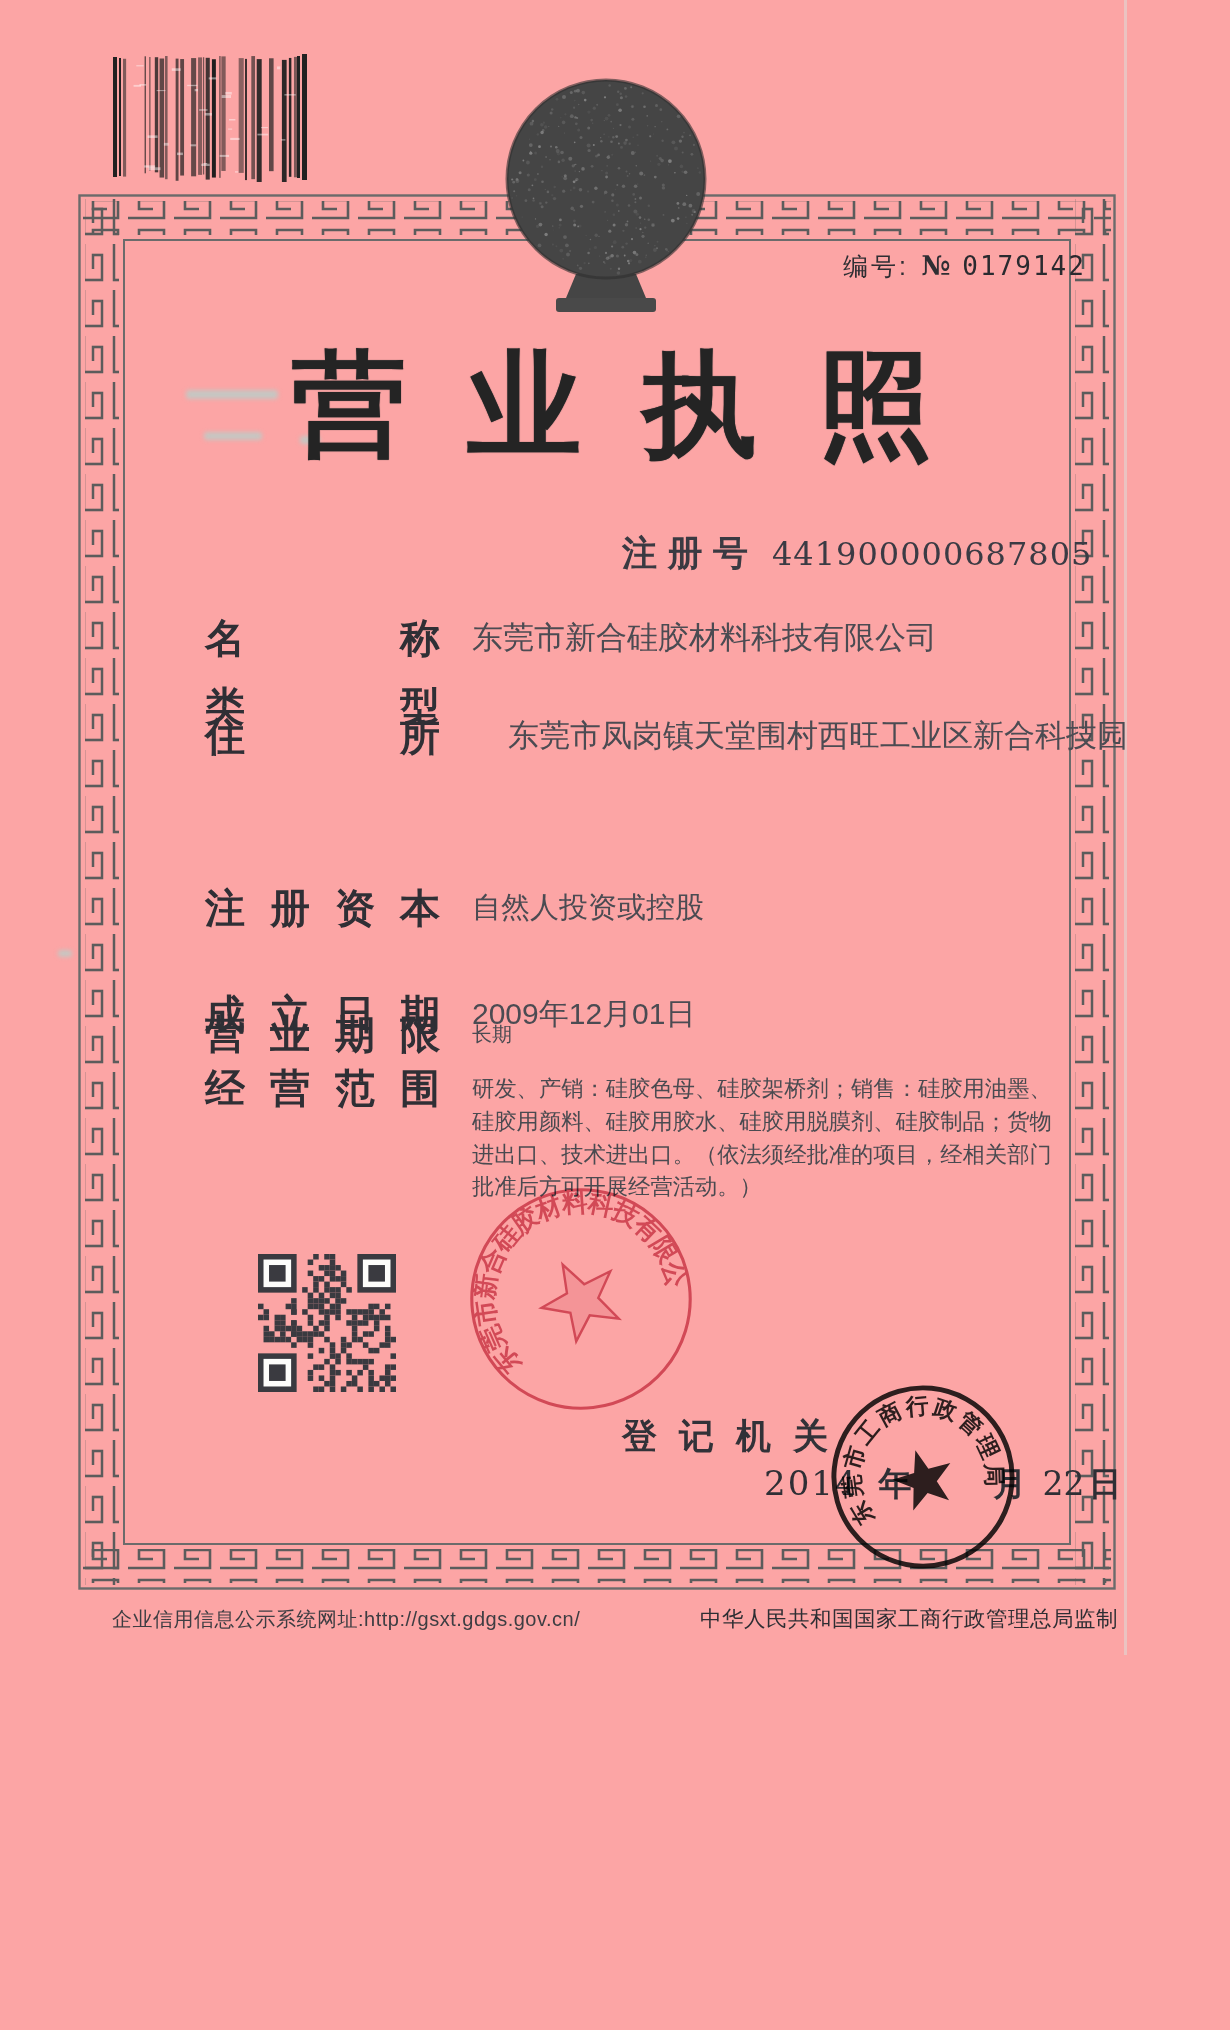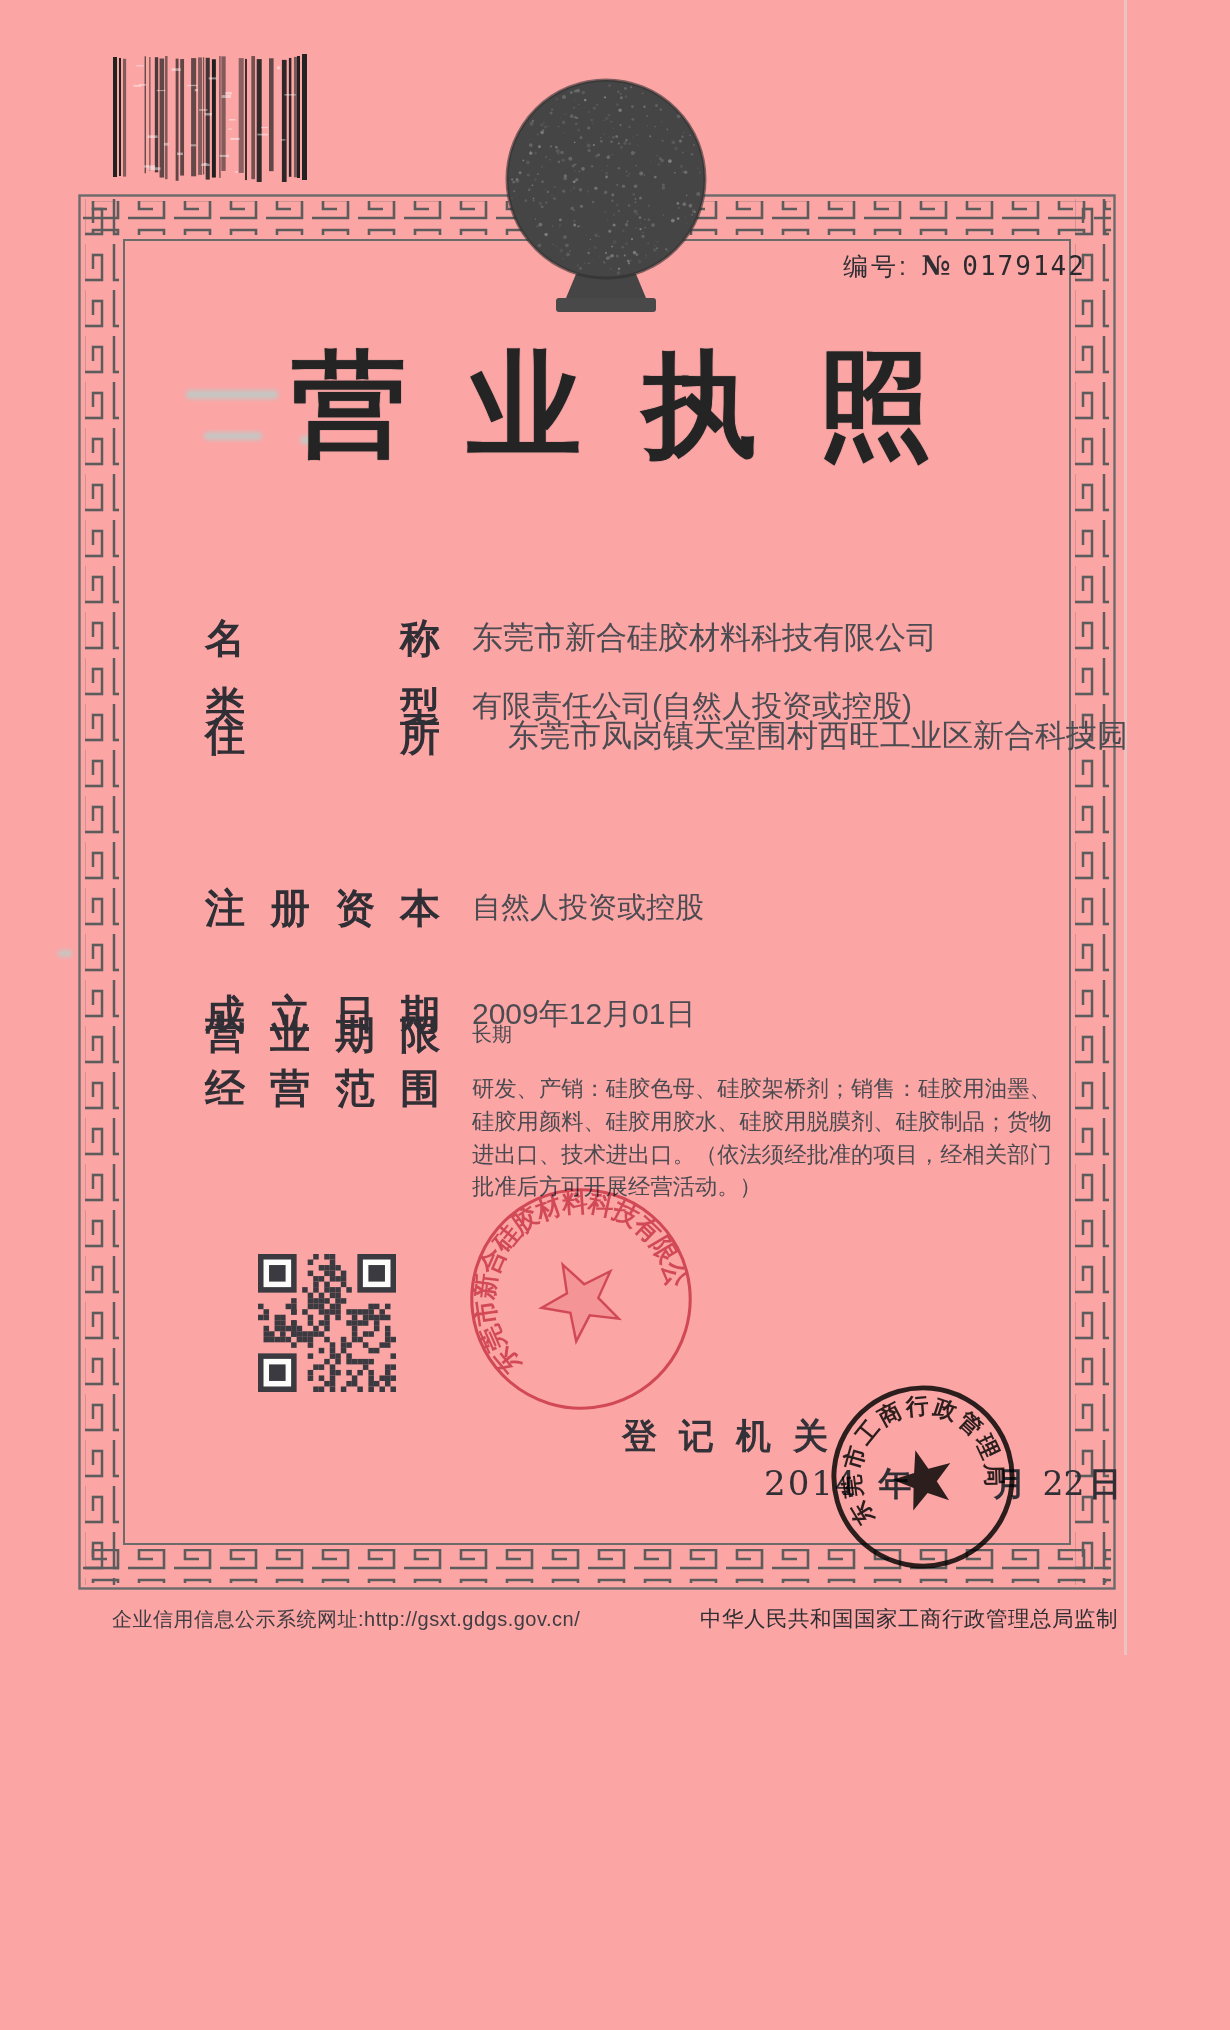--- a/index.html
+++ b/index.html
@@ -473,28 +473,31 @@
     <span class="num">0179142</span>
   </div>
 
   <div class="abs title">
     <span>营</span>
     <span>业</span>
     <span>执</span>
     <span>照</span>
   </div>
 
+  <div class="abs regno">
+    <span class="lbl">注册号</span>
+    <span class="val">441900000687805</span>
+  </div>
 
   <div class="abs frow" style="top:610px;">
     <div class="lbl">名称</div>
     <div class="val v-name">东莞市新合硅胶材料科技有限公司</div>
   </div>
   <div class="abs frow" style="top:678px;">
     <div class="lbl">类型</div>
-    <div class="val v-type">有限责任公司(自然人投资或控股)</div>
   </div>
   <div class="abs frow" style="top:708px;gap:36px;">
     <div class="lbl">住所</div>
     <div class="val v-addr">东莞市凤岗镇天堂围村西旺工业区新合科技园</div>
   </div>
   <div class="abs frow" style="top:880px;">
     <div class="lbl">注册资本</div>
     <div class="val v-cap">自然人投资或控股</div>
   </div>
   <div class="abs frow" style="top:986px;">

